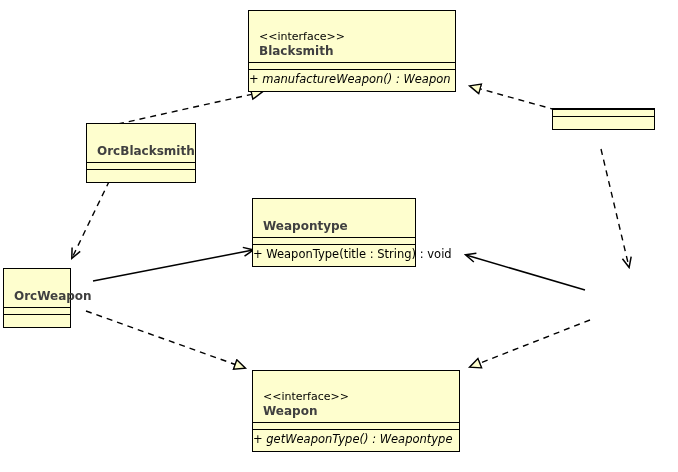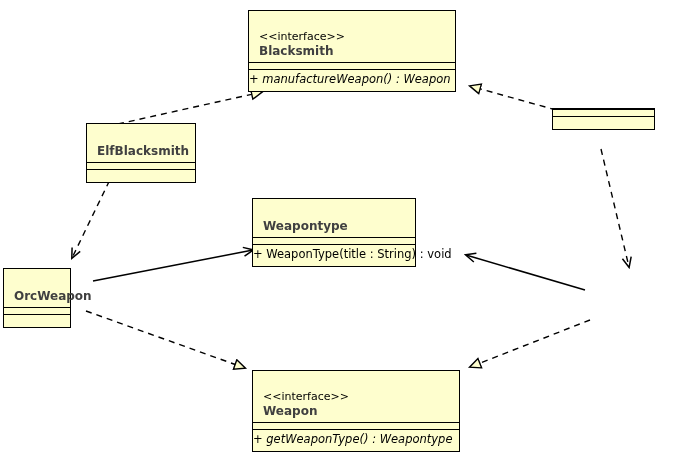--- a/index.html
+++ b/index.html
@@ -111,21 +111,21 @@
     <div class="compartment-sep"></div>
     <div class="cls-attrs"></div>
     <div class="compartment-sep"></div>
     <div class="cls-methods">
       <div class="method-line italic">+ manufactureWeapon() : Weapon</div>
     </div>
   </div>
 
   <div class="uml-class" style="left:86px; top:123px; width:110px;">
     <div class="cls-header">
-      <span class="cls-name">ElfBlacksmith</span>
+      <span class="cls-name">OrcBlacksmith</span>
     </div>
     <div class="compartment-sep"></div>
     <div class="cls-attrs"></div>
     <div class="compartment-sep"></div>
     <div class="cls-methods empty"></div>
   </div>
 
   <div class="uml-class" style="left:552px; top:108px; width:103px;">
     <div class="compartment-sep"></div>
     <div class="cls-attrs"></div>

